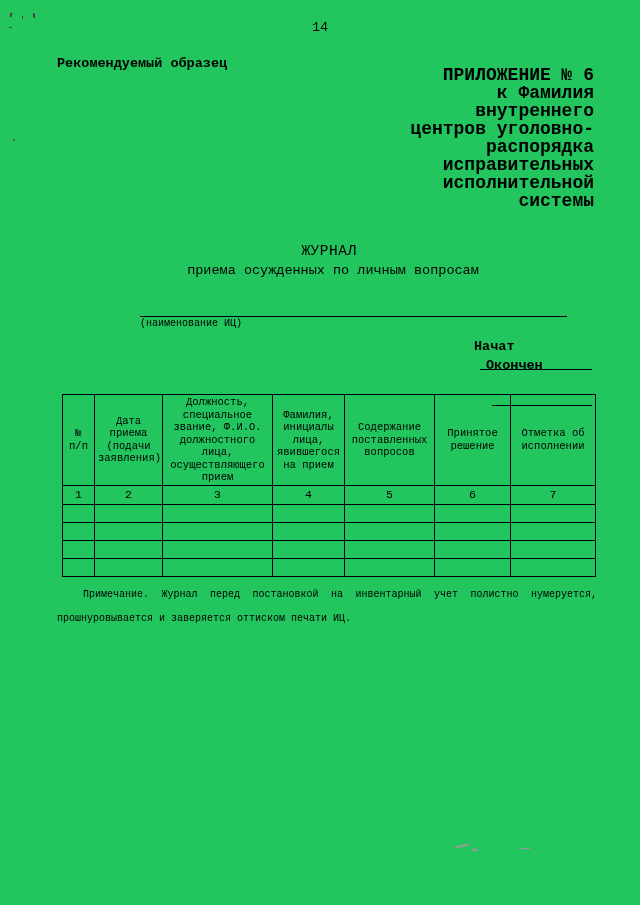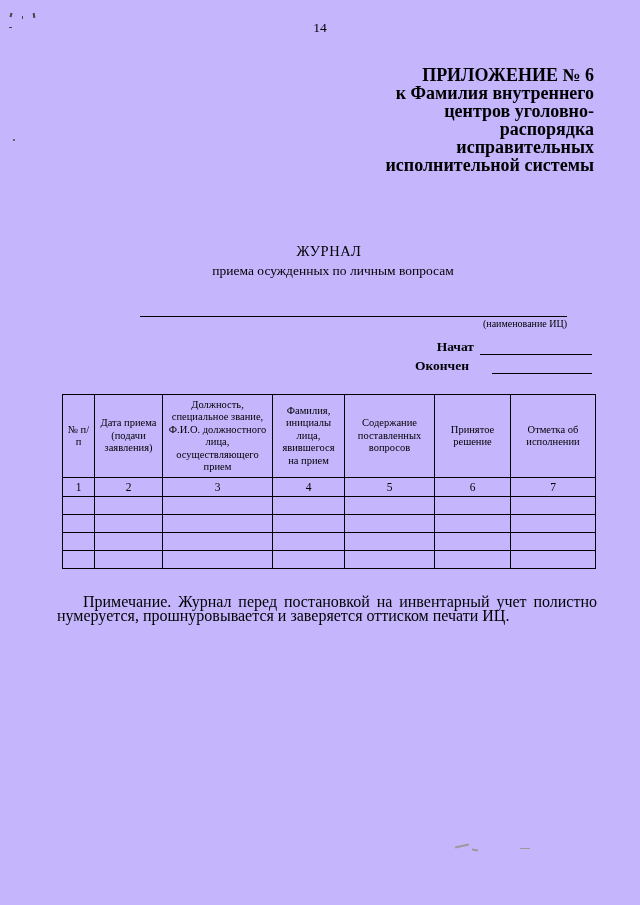--- a/index.html
+++ b/index.html
@@ -1,22 +1,22 @@
 <!DOCTYPE html>
 <html><head>
 <meta charset="utf-8">
 <style>
   html, body { margin: 0; padding: 0; background: #e8e8e8; }
   .page {
     position: relative;
     width: 640px;
     height: 905px;
     margin: 0 auto;
-    background: #c4b5fd;
-    font-family: Liberation Serif, serif;
+    background: #22c55e;
+    font-family: Liberation Mono, monospace;
     color: #000;
     overflow: hidden;
   }
 
   .page-number {
     position: absolute;
     top: 20px; left: 0; width: 640px;
     text-align: center;
     font-size: 13.5px;
   }
@@ -56,31 +56,32 @@
   .name-line {
     position: absolute;
     top: 316px; left: 140px;
     width: 427px;
     border-top: 1px solid #000;
   }
   .name-caption {
     position: absolute;
     top: 318px; left: 140px;
     width: 427px;
-    text-align: right;
+    text-align: left;
     font-size: 10px;
   }
 
   .date-row {
     position: absolute;
     right: 48px;
     display: flex;
-    align-items: center;
+    align-items: flex-start;
     font-size: 13.5px;
     font-weight: bold;
+    flex-direction: column;
   }
   .date-row.started { top: 339px; }
   .date-row.finished { top: 358px; gap: 17px; }
   .fill-line {
     display: inline-block;
     height: 15px;
     margin-left: 6px;
     border-bottom: 1px solid #000;
   }
   .fill-line.w1 { width: 112px; }
@@ -121,25 +122,24 @@
   .col3 { width: 110px; }
   .col4 { width: 72px; }
   .col5 { width: 90px; }
   .col6 { width: 76px; }
   .col7 { width: 85px; }
 
   .note {
     position: absolute;
     top: 583px; left: 57px;
     width: 540px;
-    font-size: 16px;
-    line-height: 14px;
+    font-size: 10px;
+    line-height: 24px;
     text-align: justify;
     text-indent: 26px;
-    margin-top: 12px;
   }
 
   
   .artifact { position: absolute; background: #444; }
   .a1 { top: 13px; left: 10px; width: 2px; height: 4px; transform: rotate(15deg); }
   .a2 { top: 16px; left: 22px; width: 1px; height: 3px; }
   .a3 { top: 13px; left: 33px; width: 2px; height: 5px; transform: rotate(-8deg); }
   .a4 { top: 27px; left: 9px; width: 3px; height: 1px; }
   .a5 { top: 139px; left: 13px; width: 2px; height: 2px; border-radius: 50%; }
   .artifact.light { background: #9a9a9a; }
@@ -147,20 +147,21 @@
   .a7 { top: 849px; left: 472px; width: 6px; height: 2px; transform: rotate(8deg); }
   .a8 { top: 848px; left: 520px; width: 10px; height: 1px; }
 </style>
 </head>
 <body>
 
 <div class="page">
 
   <div class="page-number">14</div>
 
+  <div class="sample-label">Рекомендуемый образец</div>
 
   <div class="appendix">
     <div>ПРИЛОЖЕНИЕ № 6</div>
     <div>к Фамилия внутреннего</div>
     <div>центров уголовно-</div>
     <div>распорядка исправительных</div>
     <div>исполнительной системы</div>
   </div>
 
   <div class="doc-title">ЖУРНАЛ</div>

